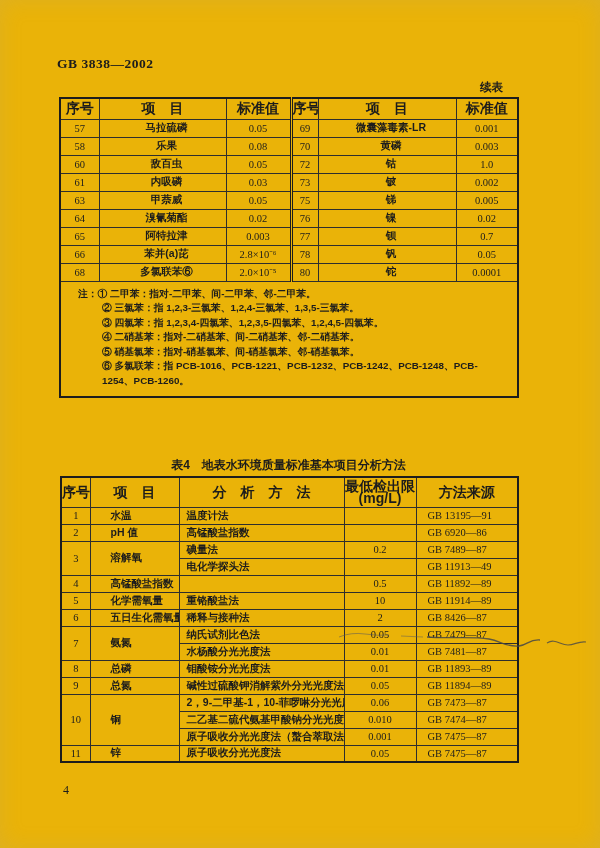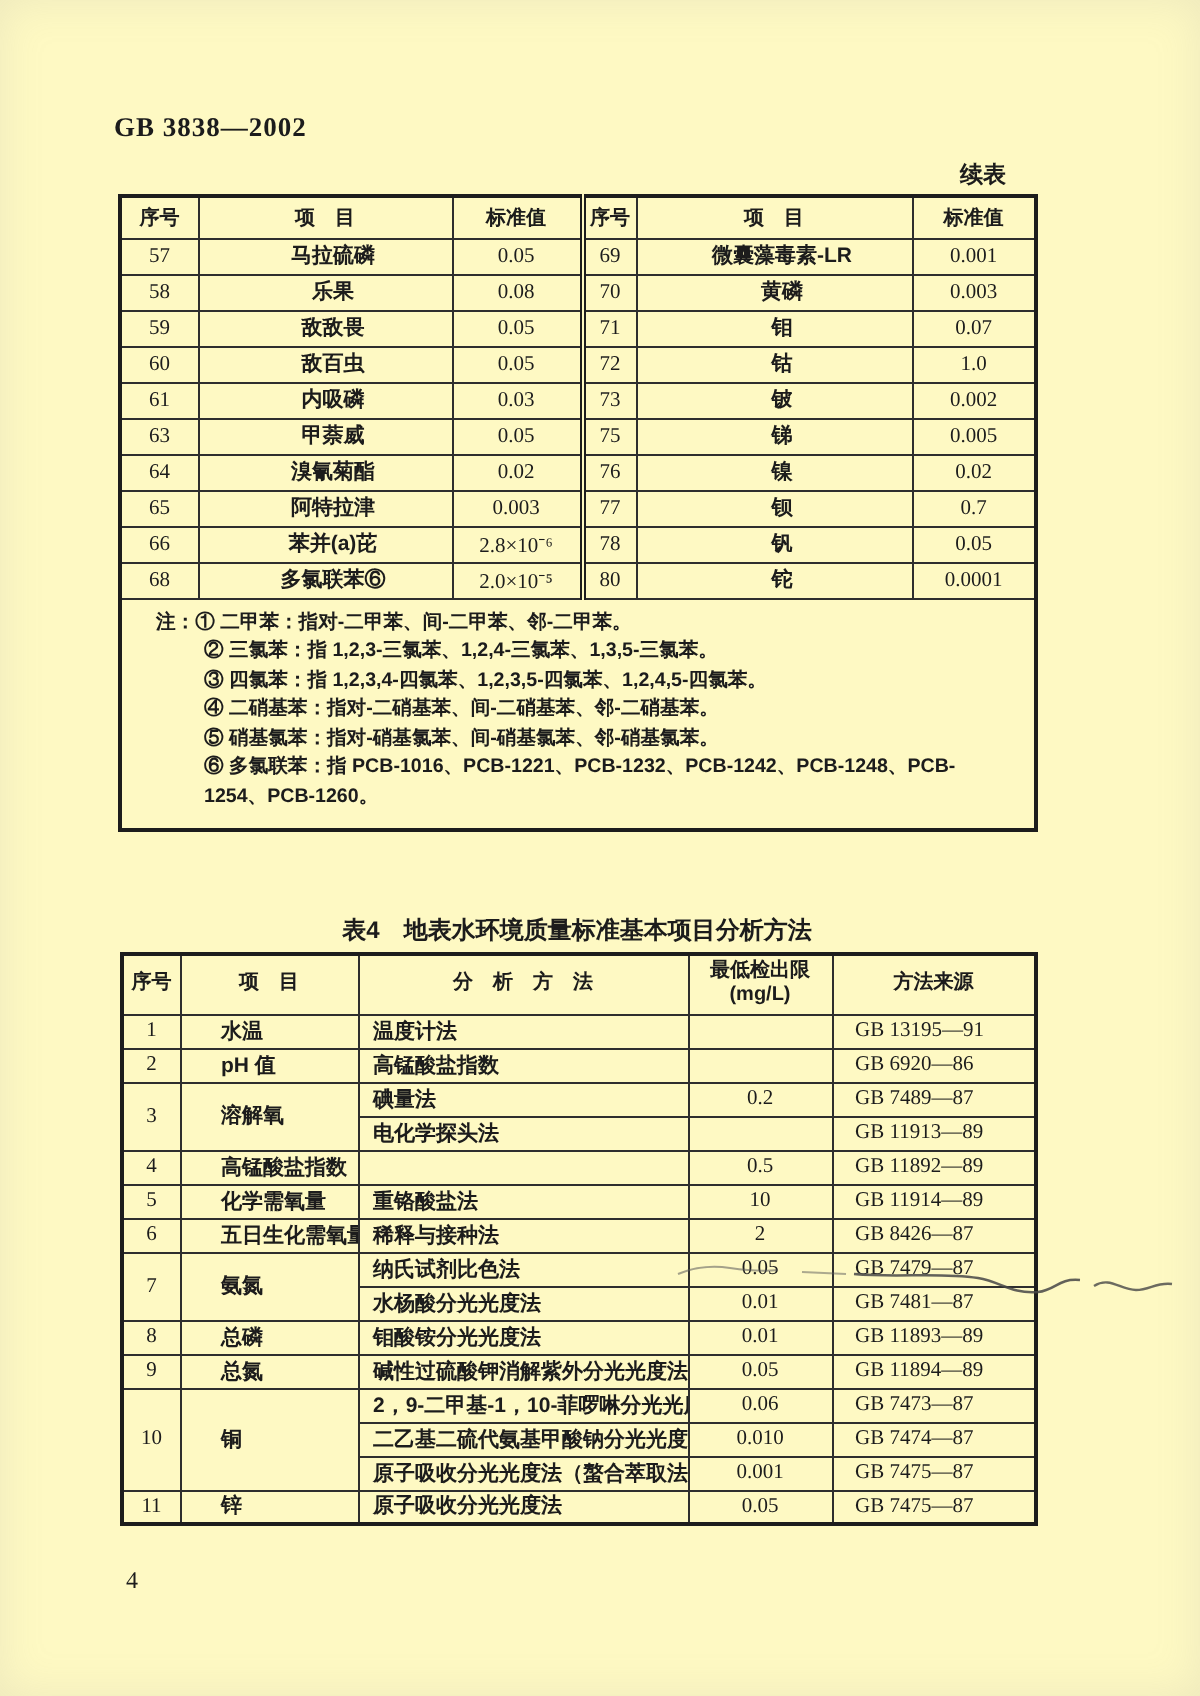--- a/index.html
+++ b/index.html
@@ -1,28 +1,28 @@
 <!DOCTYPE html>
 <html><head>
 <meta charset="utf-8">
 <style>
   * { margin:0; padding:0; box-sizing:border-box; }
   html,body { width:600px; height:848px; background:#ffffff; }
   body { font-family:"Liberation Sans", sans-serif; color:#1c1c1c; position:relative; }
-  .page { position:absolute; left:0; top:0; width:600px; height:848px; background:#fef9c3;
+  .page { position:absolute; left:0; top:0; width:600px; height:848px; background:#eab308;
           box-shadow: inset 0 0 22px rgba(160,160,160,.18); overflow:hidden; }
 
   .doc-code { position:absolute; left:57px; top:56px; font-weight:bold; font-size:13.5px;
               letter-spacing:.5px; font-family:"Liberation Serif", serif; }
   .continued { position:absolute; left:480px; top:80px; font-weight:bold; font-size:11.5px; }
   .page-num { position:absolute; left:63px; top:783px; font-size:12px; font-family:"Liberation Serif", serif; }
 
   table { border-collapse:collapse; table-layout:fixed; position:absolute; }
   th, td { border:1px solid #2e2e2e; overflow:hidden; white-space:nowrap; }
-  th { font-weight:bold; font-size:10px; text-align:center; vertical-align:middle; }
+  th { font-weight:bold; font-size:14px; text-align:center; vertical-align:middle; }
   td { font-size:10.5px; vertical-align:middle; }
   .num { font-family:"Liberation Serif", serif; font-weight:normal; }
   .zh  { font-weight:bold; }
   .ctr { text-align:center; }
   .lft { text-align:left; }
 
   
   .t3 { left:59px; top:97px; width:458px; border:2px solid #1d1d1d; }
   .t3 th { height:21px; }
   .t3 td { height:18px; }
@@ -80,28 +80,20 @@
           <td class="zh item lft">微囊藻毒素-LR</td>
           <td class="num ctr">0.001</td>
         </tr>
         <tr>
           <td class="num ctr">58</td>
           <td class="zh item lft">乐果</td>
           <td class="num ctr">0.08</td>
           <td class="num ctr mid">70</td>
           <td class="zh item lft">黄磷</td>
           <td class="num ctr">0.003</td>
-        </tr>
-        <tr>
-          <td class="num ctr">59</td>
-          <td class="zh item lft">敌敌畏</td>
-          <td class="num ctr">0.05</td>
-          <td class="num ctr mid">71</td>
-          <td class="zh item lft">钼</td>
-          <td class="num ctr">0.07</td>
         </tr>
         <tr>
           <td class="num ctr">60</td>
           <td class="zh item lft">敌百虫</td>
           <td class="num ctr">0.05</td>
           <td class="num ctr mid">72</td>
           <td class="zh item lft">钴</td>
           <td class="num ctr">1.0</td>
         </tr>
         <tr>
@@ -209,21 +201,21 @@
         <tr>
           <td class="num ctr" rowspan="2">3</td>
           <td class="zh item lft" rowspan="2">溶解氧</td>
           <td class="zh method lft">碘量法</td>
           <td class="num ctr">0.2</td>
           <td class="num source lft">GB 7489—87</td>
         </tr>
         <tr>
           <td class="zh method lft">电化学探头法</td>
           <td class="num ctr"></td>
-          <td class="num source lft">GB 11913—89</td>
+          <td class="num source lft">GB 11913—49</td>
         </tr>
         <tr>
           <td class="num ctr" rowspan="1">4</td>
           <td class="zh item lft" rowspan="1">高锰酸盐指数</td>
           <td class="zh method lft"></td>
           <td class="num ctr">0.5</td>
           <td class="num source lft">GB 11892—89</td>
         </tr>
         <tr>
           <td class="num ctr" rowspan="1">5</td>

